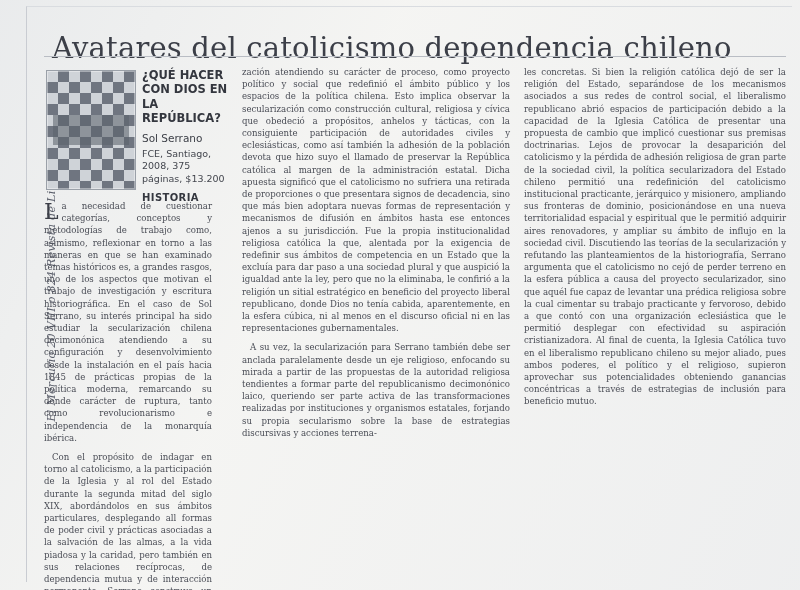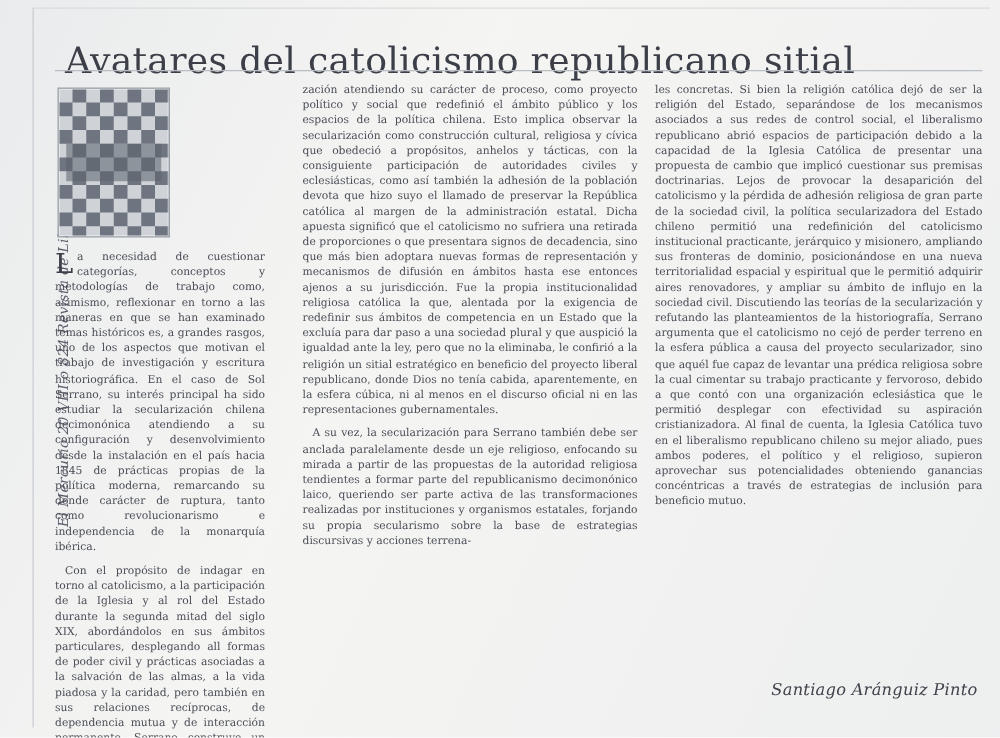--- a/index.html
+++ b/index.html
@@ -188,41 +188,46 @@
   }
 </style>
 </head>
 <body>
 
 <div class="page">
   <div class="scan-edge"></div>
 
   <div class="margin-note">El Mercurio 20 VIII o 824 Revista de Libros</div>
 
-  <h1 class="title">Avatares del catolicismo republicano sitial</h1>
+  <h1 class="title">Avatares del catolicismo dependencia chileno</h1>
   <div class="title-rule"></div>
 
   <div class="columns">
 
     <div class="col col-1">
       <div class="cover"></div>
+      <div class="bookinfo">
+        <div class="book-title">¿QUÉ HACER CON DIOS EN LA REPÚBLICA?</div>
+        <div class="book-author">Sol Serrano</div>
+        <div class="book-meta">FCE, Santiago, 2008, 375 páginas, $13.200</div>
+        <div class="book-cat">HISTORIA</div>
+      </div>
       <div class="body-text">
         <p class="first dropcap">La necesidad de cuestionar categorías, conceptos y metodologías de trabajo como, asimismo, reflexionar en torno a las maneras en que se han examinado temas históricos es, a grandes rasgos, uno de los aspectos que motivan el trabajo de investigación y escritura historiográfica. En el caso de Sol Serrano, su interés principal ha sido estudiar la secularización chilena decimonónica atendiendo a su configuración y desenvolvimiento desde la instalación en el país hacia 1845 de prácticas propias de la política moderna, remarcando su donde carácter de ruptura, tanto como revolucionarismo e independencia de la monarquía ibérica.</p>
         <p>Con el propósito de indagar en torno al catolicismo, a la participación de la Iglesia y al rol del Estado durante la segunda mitad del siglo XIX, abordándolos en sus ámbitos particulares, desplegando all formas de poder civil y prácticas asociadas a la salvación de las almas, a la vida piadosa y la caridad, pero también en sus relaciones recíprocas, de dependencia mutua y de interacción permanente, Serrano construye un modo y un relato historiográfico preocupado de historizar la seculari-</p>
       </div>
     </div>
 
     <div class="col col-2">
       <div class="body-text">
         <p class="first">zación atendiendo su carácter de proceso, como proyecto político y social que redefinió el ámbito público y los espacios de la política chilena. Esto implica observar la secularización como construcción cultural, religiosa y cívica que obedeció a propósitos, anhelos y tácticas, con la consiguiente participación de autoridades civiles y eclesiásticas, como así también la adhesión de la población devota que hizo suyo el llamado de preservar la República católica al margen de la administración estatal. Dicha apuesta significó que el catolicismo no sufriera una retirada de proporciones o que presentara signos de decadencia, sino que más bien adoptara nuevas formas de representación y mecanismos de difusión en ámbitos hasta ese entonces ajenos a su jurisdicción. Fue la propia institucionalidad religiosa católica la que, alentada por la exigencia de redefinir sus ámbitos de competencia en un Estado que la excluía para dar paso a una sociedad plural y que auspició la igualdad ante la ley, pero que no la eliminaba, le confirió a la religión un sitial estratégico en beneficio del proyecto liberal republicano, donde Dios no tenía cabida, aparentemente, en la esfera cúbica, ni al menos en el discurso oficial ni en las representaciones gubernamentales.</p>
         <p>A su vez, la secularización para Serrano también debe ser anclada paralelamente desde un eje religioso, enfocando su mirada a partir de las propuestas de la autoridad religiosa tendientes a formar parte del republicanismo decimonónico laico, queriendo ser parte activa de las transformaciones realizadas por instituciones y organismos estatales, forjando su propia secularismo sobre la base de estrategias discursivas y acciones terrena-</p>
       </div>
     </div>
 
     <div class="col col-3">
       <div class="body-text">
         <p class="first">les concretas. Si bien la religión católica dejó de ser la religión del Estado, separándose de los mecanismos asociados a sus redes de control social, el liberalismo republicano abrió espacios de participación debido a la capacidad de la Iglesia Católica de presentar una propuesta de cambio que implicó cuestionar sus premisas doctrinarias. Lejos de provocar la desaparición del catolicismo y la pérdida de adhesión religiosa de gran parte de la sociedad civil, la política secularizadora del Estado chileno permitió una redefinición del catolicismo institucional practicante, jerárquico y misionero, ampliando sus fronteras de dominio, posicionándose en una nueva territorialidad espacial y espiritual que le permitió adquirir aires renovadores, y ampliar su ámbito de influjo en la sociedad civil. Discutiendo las teorías de la secularización y refutando las planteamientos de la historiografía, Serrano argumenta que el catolicismo no cejó de perder terreno en la esfera pública a causa del proyecto secularizador, sino que aquél fue capaz de levantar una prédica religiosa sobre la cual cimentar su trabajo practicante y fervoroso, debido a que contó con una organización eclesiástica que le permitió desplegar con efectividad su aspiración cristianizadora. Al final de cuenta, la Iglesia Católica tuvo en el liberalismo republicano chileno su mejor aliado, pues ambos poderes, el político y el religioso, supieron aprovechar sus potencialidades obteniendo ganancias concéntricas a través de estrategias de inclusión para beneficio mutuo.</p>
       </div>
-      <div class="signature">Santiago Aránguiz Pinto</div>
     </div>
 
   </div>
 </div>
 
 </body></html>

